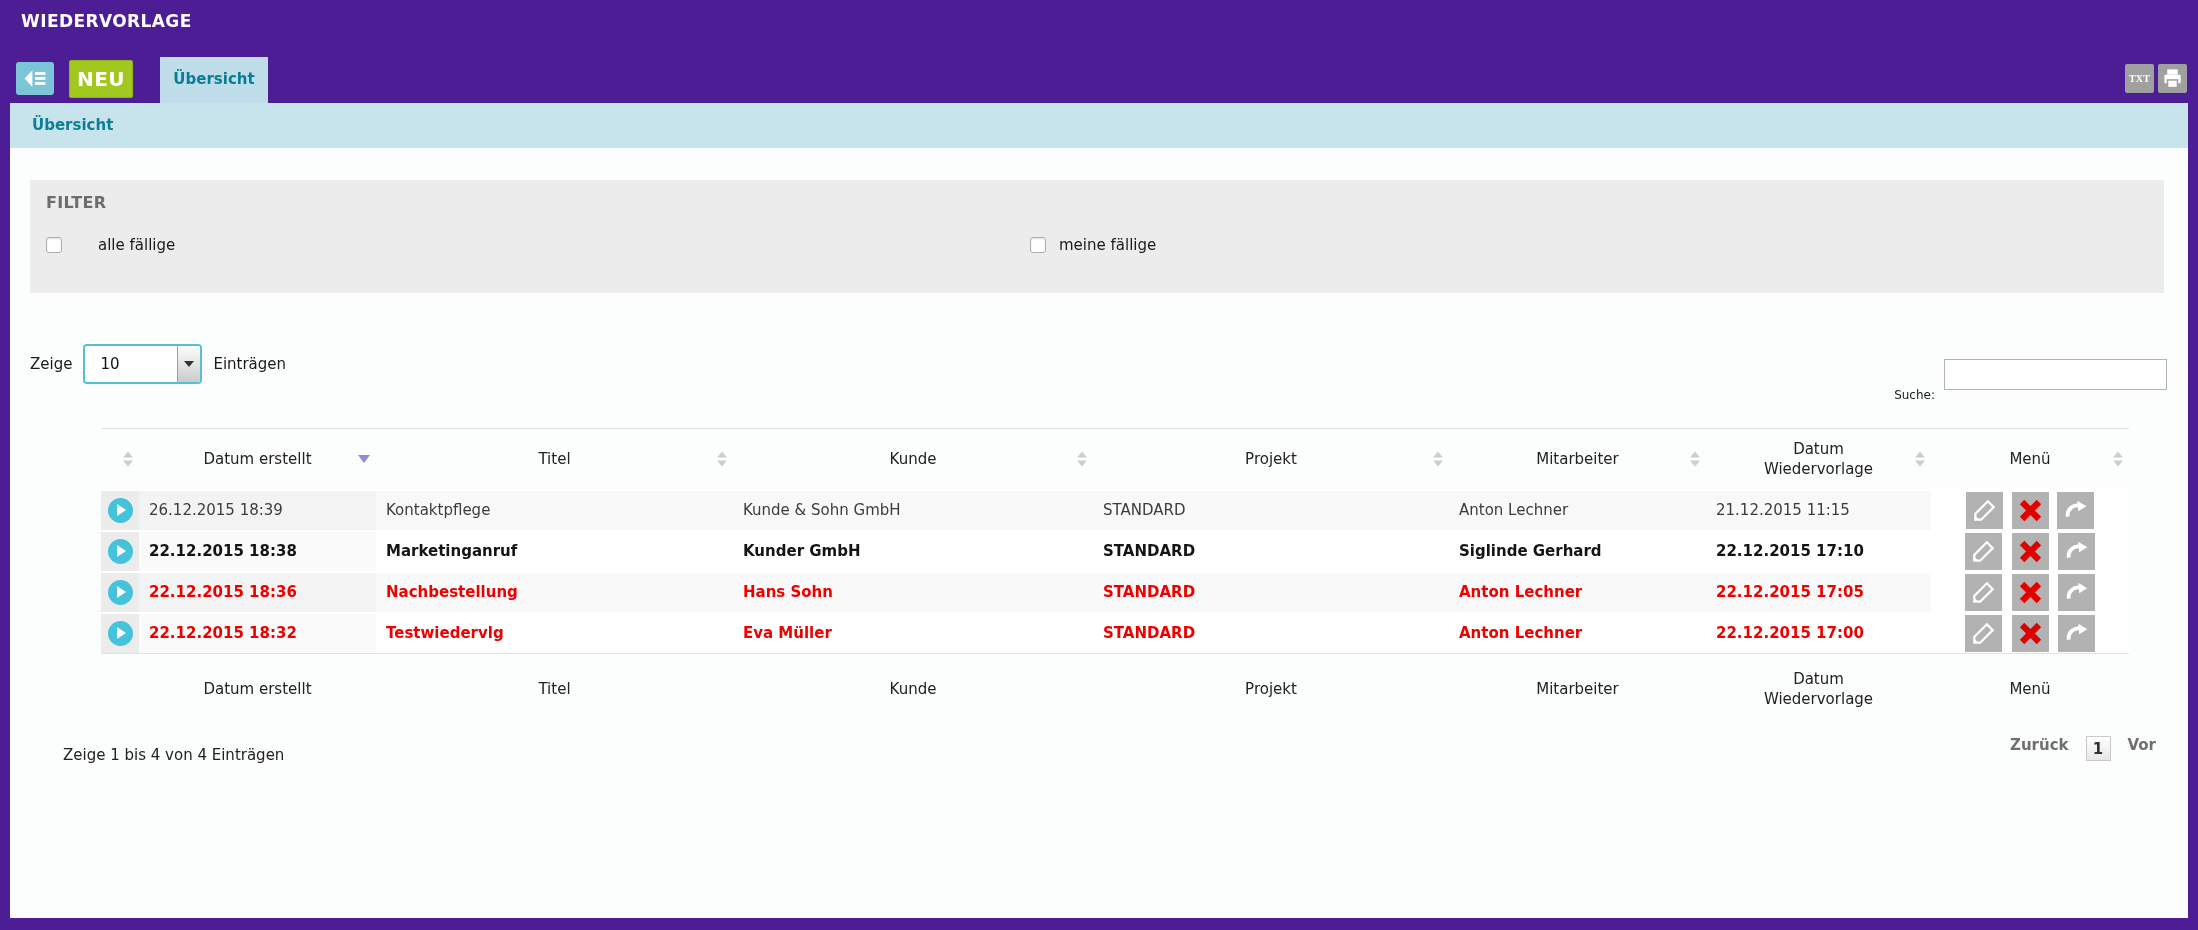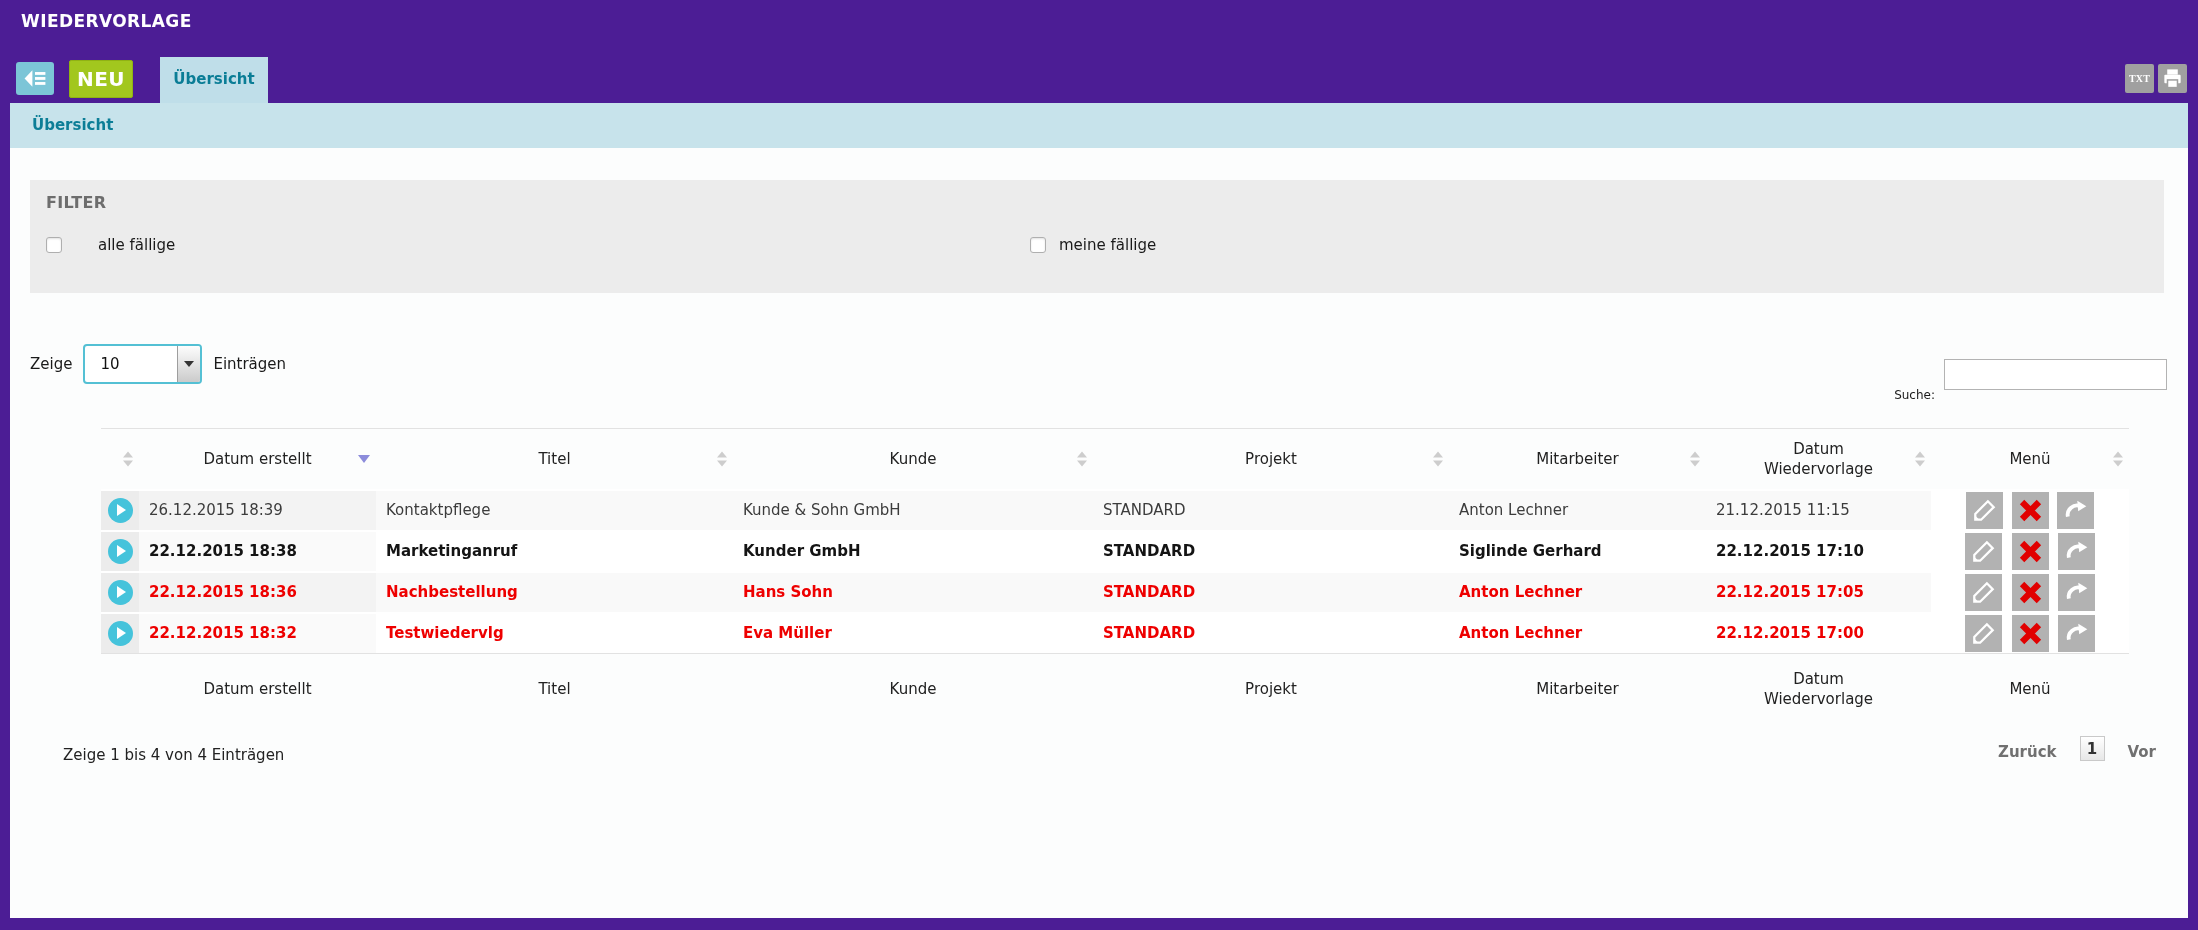--- a/index.html
+++ b/index.html
@@ -78,21 +78,21 @@
   .play i { width:0; height:0; border-top:6px solid transparent; border-bottom:6px solid transparent; border-left:9px solid #fff; margin-left:3px; }
 
   .mbtn { width:37px; height:37px; background:#b2b2b2; border:none; margin:0 2px; padding:0; display:inline-flex; align-items:center; justify-content:center; vertical-align:middle; cursor:pointer; }
 
   tfoot td { height:70px; border-top:1px solid #e2e2e2; font-size:15px; color:#222; text-align:center; vertical-align:middle; }
   tfoot td .tf-label { display:inline-block; line-height:1.35; }
   tfoot td.c6 .tf-label { max-width:135px; }
 
   
   .table-info { position:absolute; left:20px; top:598px; font-size:15px; color:#222;margin-left:33px; }
-  .pagination { position:absolute; right:32px; top:588px; display:flex; align-items:flex-end; gap:23px; }
+  .pagination { position:absolute; right:32px; top:588px; display:flex; align-items:flex-start; gap:17px; }
   .page-nav { font-size:15px; font-weight:bold; color:#707070; cursor:pointer; }
   .page-num { width:25px; height:25px; border:1px solid #c9c9c9; background:linear-gradient(180deg,#fff,#e7e7e7); color:#333; font-size:15px; font-weight:bold; display:flex; align-items:center; justify-content:center; cursor:pointer; }
 </style>
 </head>
 <body>
 
 <div class="page">
 
   <div class="app-title">WIEDERVORLAGE</div>
 

